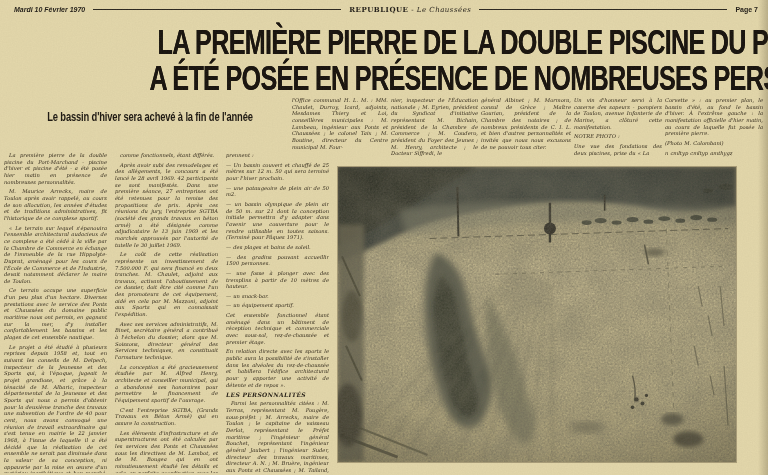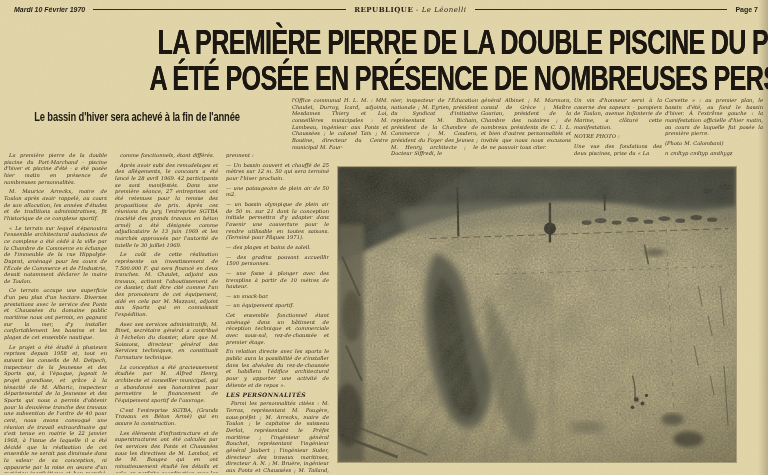--- a/index.html
+++ b/index.html
@@ -25,21 +25,21 @@
   .mh-title b{font-weight:bold;}
   .mh-title i{font-style:italic;}
   .mh-page{font-weight:bold;white-space:nowrap;}
   
   .headline{position:absolute;top:24px;left:0;width:768px;text-align:center;
     font-family:"Liberation Sans",sans-serif;color:#18130e;}
   .hl-line{height:36px;line-height:36px;white-space:nowrap;}
   .hl-line>span{display:inline-block;font-size:35px;font-weight:bold;letter-spacing:-1px;
     transform:scaleX(.72);transform-origin:50% 50%;text-shadow:0 0 .5px #18130e;}
   
-  .subhead{position:absolute;top:106px;left:0;width:222px;text-align:center;
+  .subhead{position:absolute;top:106px;left:13px;width:222px;text-align:center;
     font-family:"Liberation Sans",sans-serif;color:#1d1812;}
   .sh-line{height:19px;line-height:19px;white-space:nowrap;}
   .sh-line>span{display:inline-block;font-size:12.5px;font-weight:bold;letter-spacing:-.2px;
     transform:scaleX(.75);transform-origin:50% 50%;}
   
   .tiny p{margin:0 0 3px 0;font-size:5.2px;line-height:1.28;text-align:justify;
     font-style:italic;text-indent:5px;color:#2f2719;word-spacing:.4px;}
   .tiny p.noindent{text-indent:0;}
   h4.sec{margin:3px 0 2px 0;font-size:6px;font-weight:bold;font-style:italic;
     letter-spacing:.3px;color:#241e15;}
@@ -57,21 +57,21 @@
   .page-grain{position:absolute;inset:0;pointer-events:none;opacity:.5;}
 </style>
 </head>
 <body>
 
 <div class="page">
 
   <div class="masthead">
     <span class="mh-date">Mardi 10 Février 1970</span>
     <span class="mh-rule"></span>
-    <span class="mh-title"><b>REPUBLIQUE</b> <span>-</span> <i>Le Léonelli</i></span>
+    <span class="mh-title"><b>REPUBLIQUE</b> <span>-</span> <i>Le Chaussées</i></span>
     <span class="mh-rule"></span>
     <span class="mh-page">Page 7</span>
   </div>
 
   <div class="headline">
     <div class="hl-line"><span>LA PREMIÈRE PIERRE DE LA DOUBLE PISCINE DU PORT-MARCHAND</span></div>
     <div class="hl-line"><span>A ÉTÉ POSÉE EN PRÉSENCE DE NOMBREUSES PERSONNALITÉS</span></div>
   </div>
 
   <div class="subhead">

